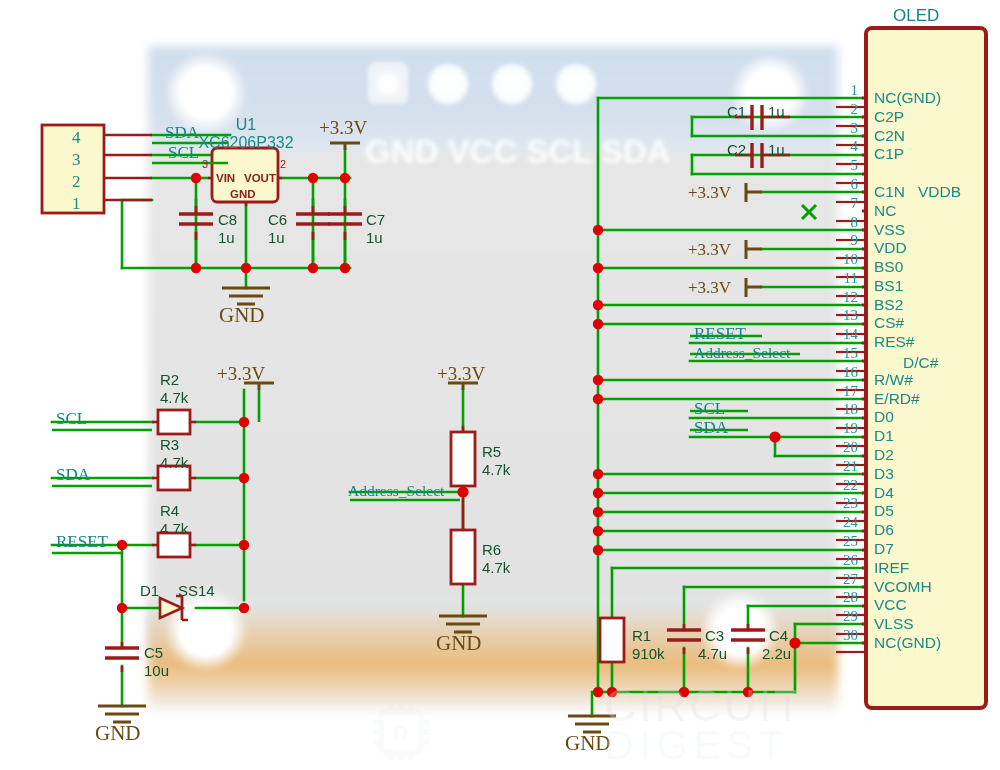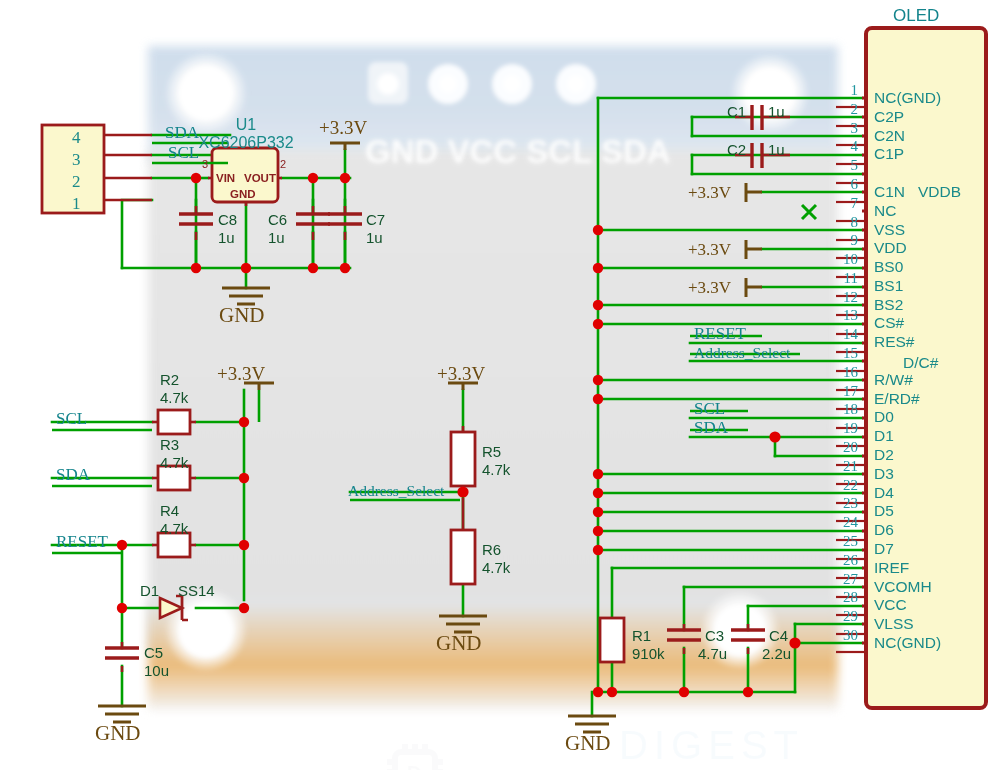--- a/index.html
+++ b/index.html
@@ -584,16 +584,17 @@
 
   <div id="wm">
     <svg width="70" height="70" style="position:absolute;left:-240px;top:10px;opacity:.5">
       <g stroke="#dfe3e6" stroke-width="6" fill="none">
         <rect x="16" y="16" width="40" height="40" rx="6"></rect>
         <path d="M8 26 H16 M8 36 H16 M8 46 H16 M56 26 H64 M56 36 H64 M56 46 H64"></path>
         <path d="M26 8 V16 M36 8 V16 M46 8 V16 M26 56 V64 M36 56 V64 M46 56 V64"></path>
       </g>
       <text x="28" y="44" font-family="Liberation Sans, sans-serif" font-size="20" font-weight="bold" fill="#dfe3e6">D</text>
     </svg>
+    <div class="w1">CIRCUIT</div>
     <div class="w2">DIGEST</div>
   </div>
 
 </div>
 
 </body></html>

